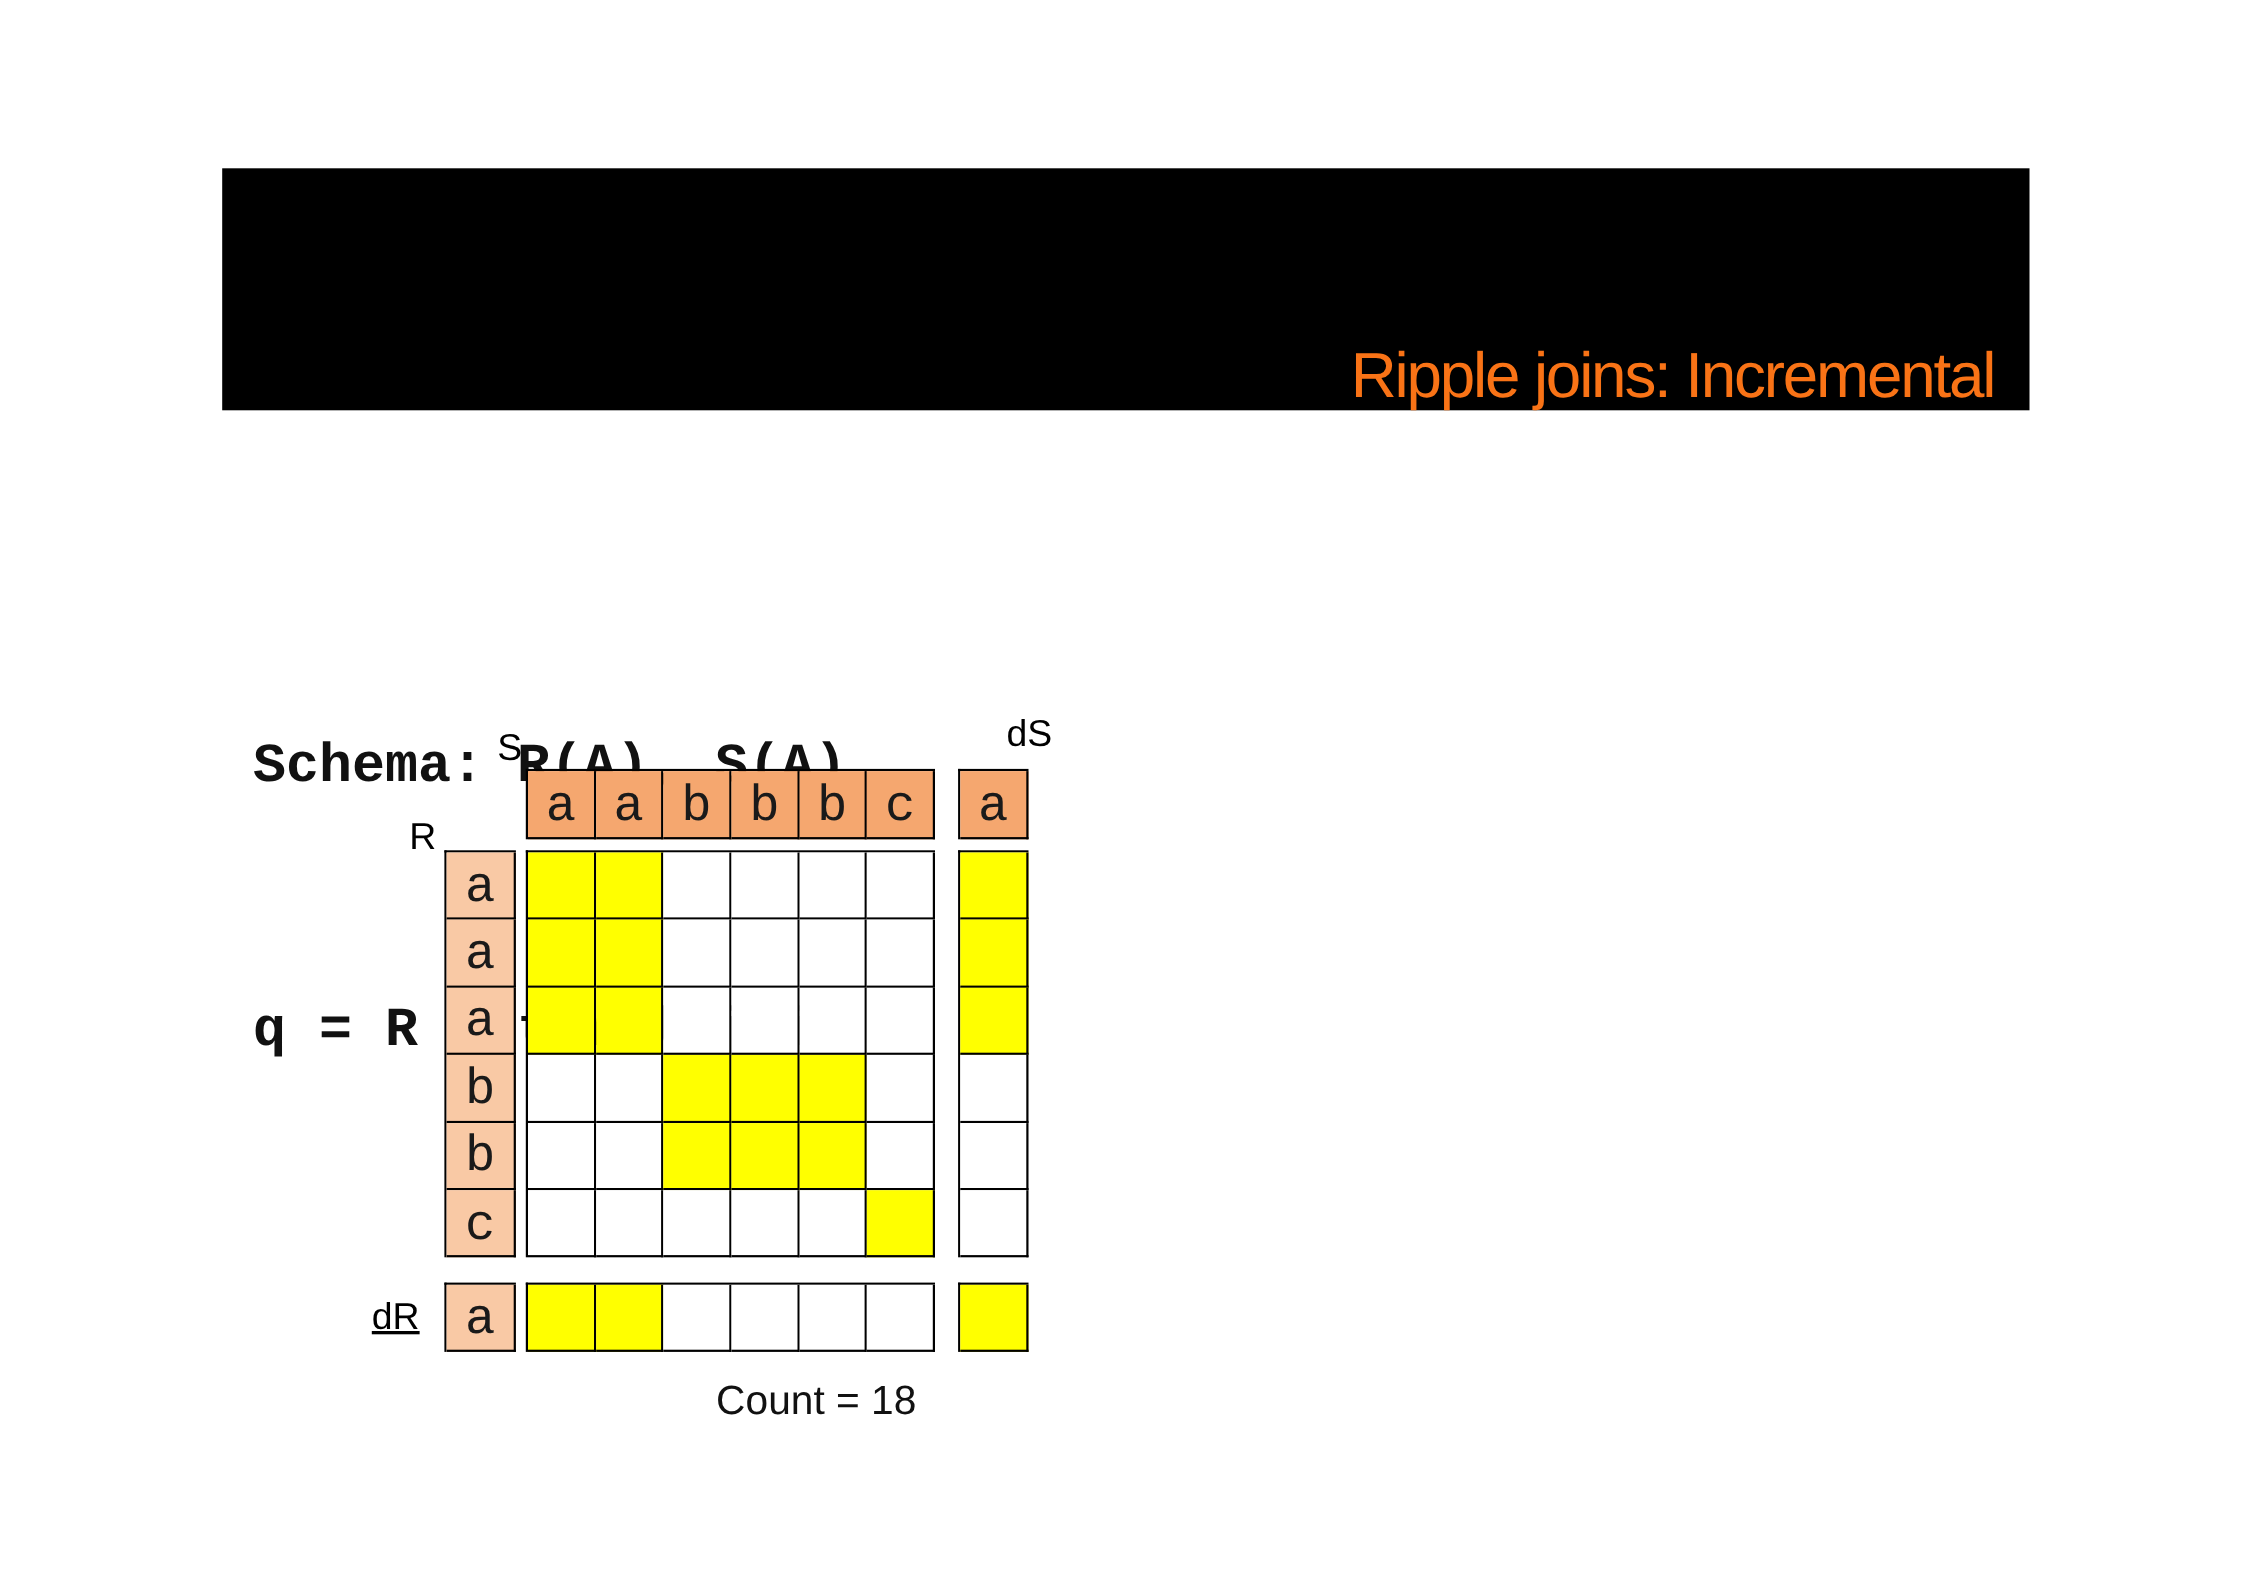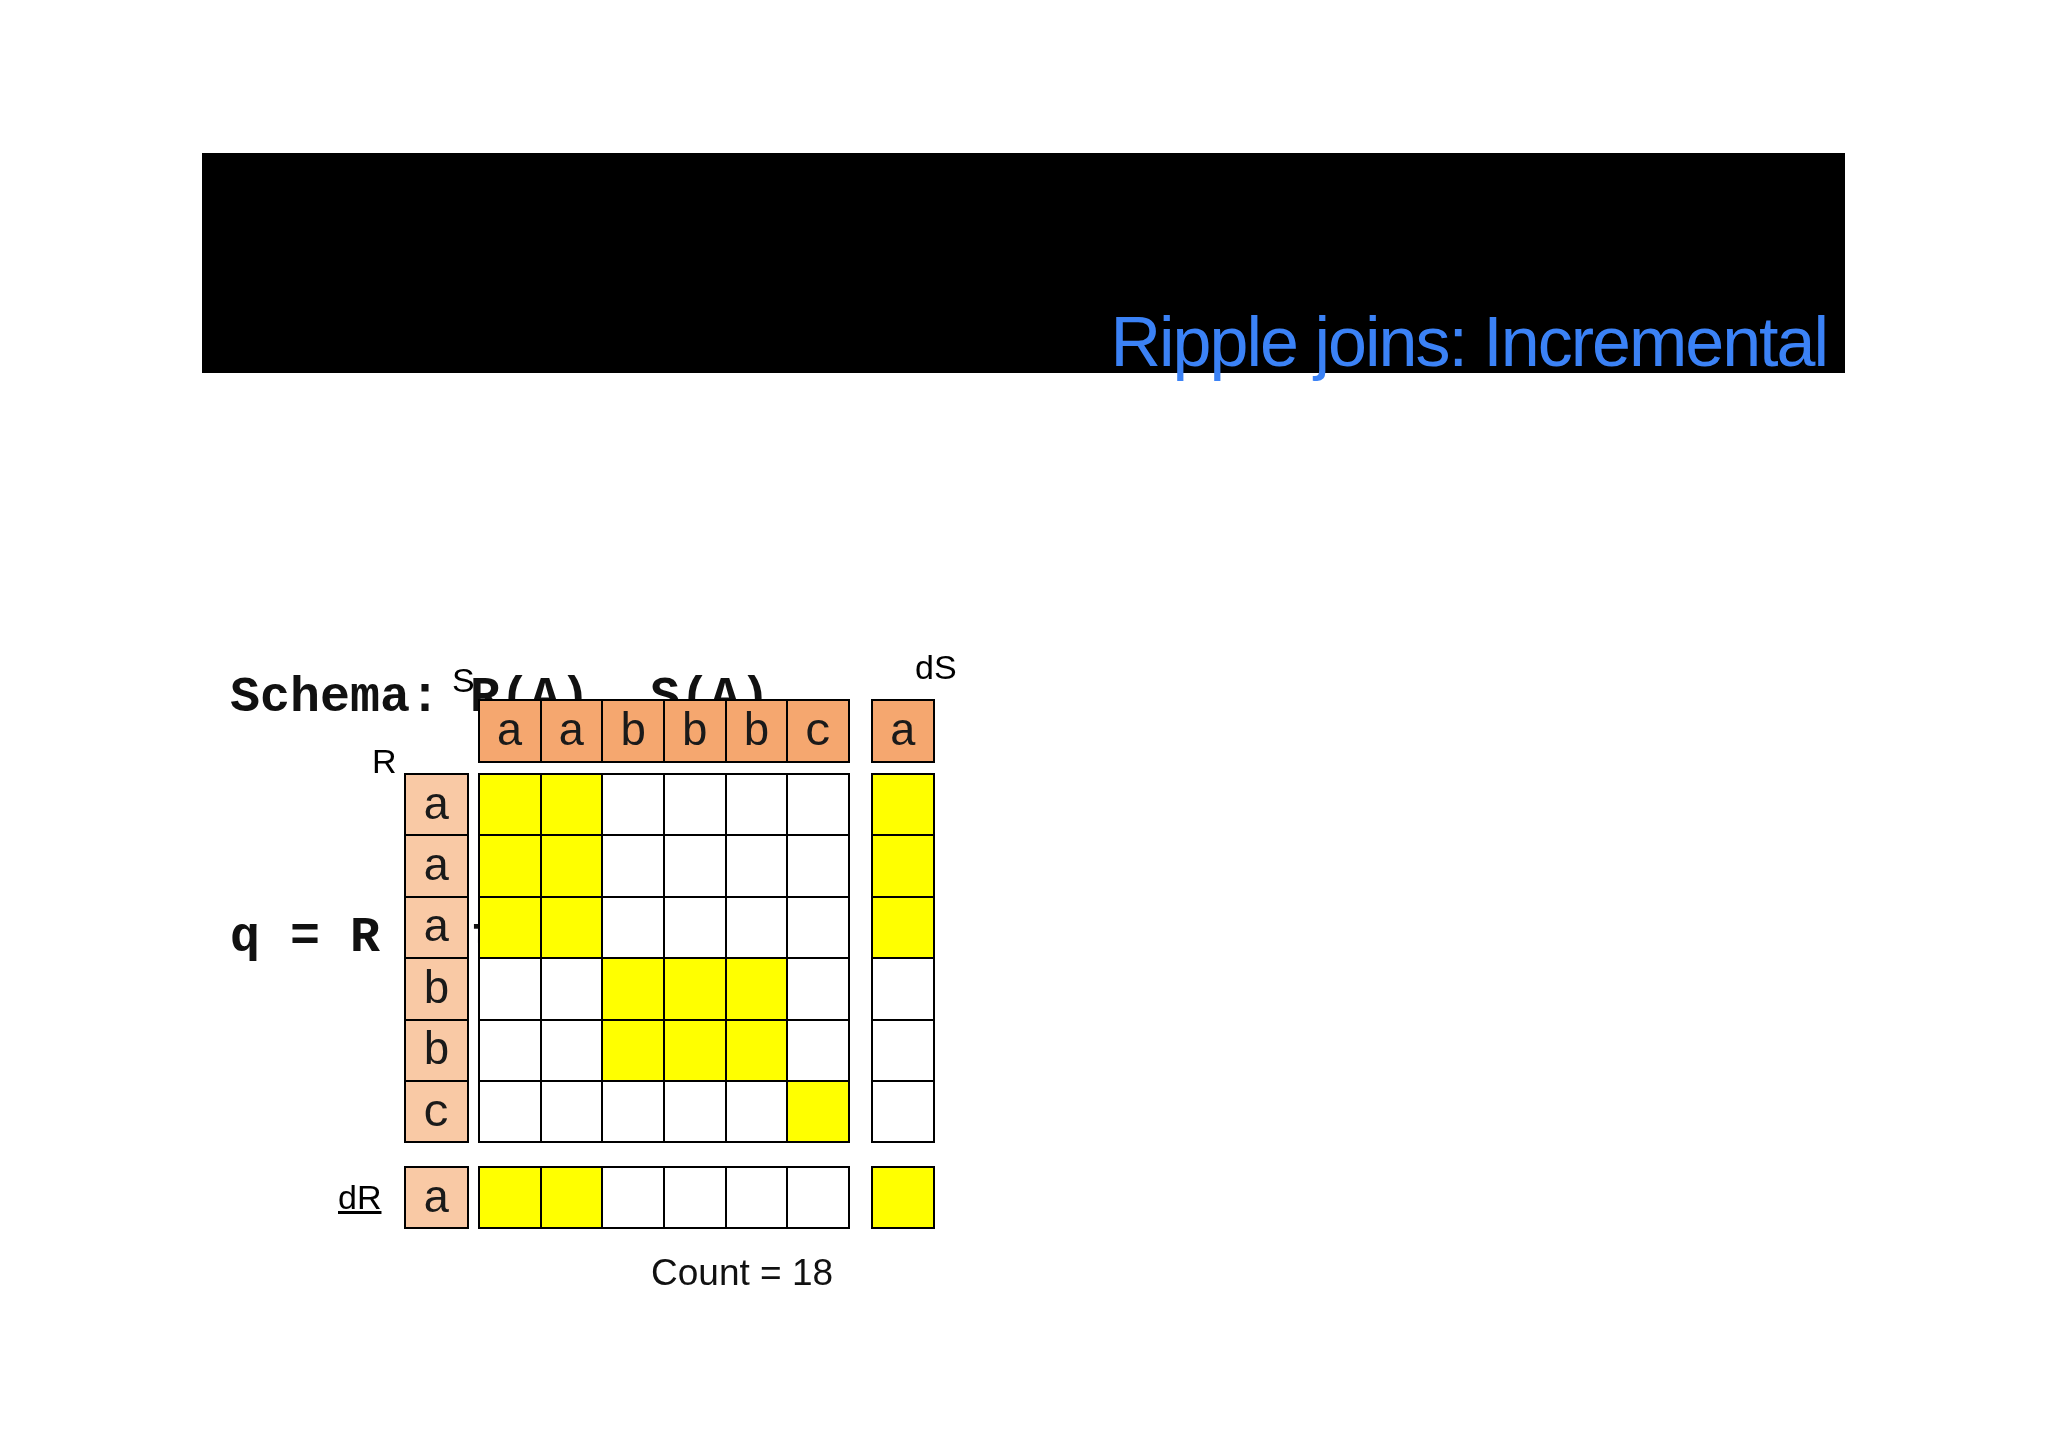--- a/index.html
+++ b/index.html
@@ -6,22 +6,22 @@
   .slide{
     position:relative;width:2048px;height:1447px;background:#ffffff;
     overflow:hidden;font-family:"Liberation Sans","DejaVu Sans",sans-serif;
   }
   
   .title-bar{
     position:absolute;left:202px;top:153px;width:1643px;height:220px;
     background:var(--bar,#000);
   }
   .title-text{
-    position:absolute;right:18px;top:144px;
-    color:#3b82f6;font-size:70px;line-height:90px;font-weight:300;
+    position:absolute;right:32px;top:144px;
+    color:#f97316;font-size:58px;line-height:90px;font-weight:300;
     letter-spacing:-2px;white-space:nowrap;
   }
   .title-reflection{
     position:absolute;right:22px;top:236px;
     color:#ffffff;font-size:90px;line-height:90px;font-weight:300;
     letter-spacing:-2px;white-space:nowrap;
     transform:scaleY(-1);opacity:0.13;filter:blur(1px);
     pointer-events:none;
   }
   

